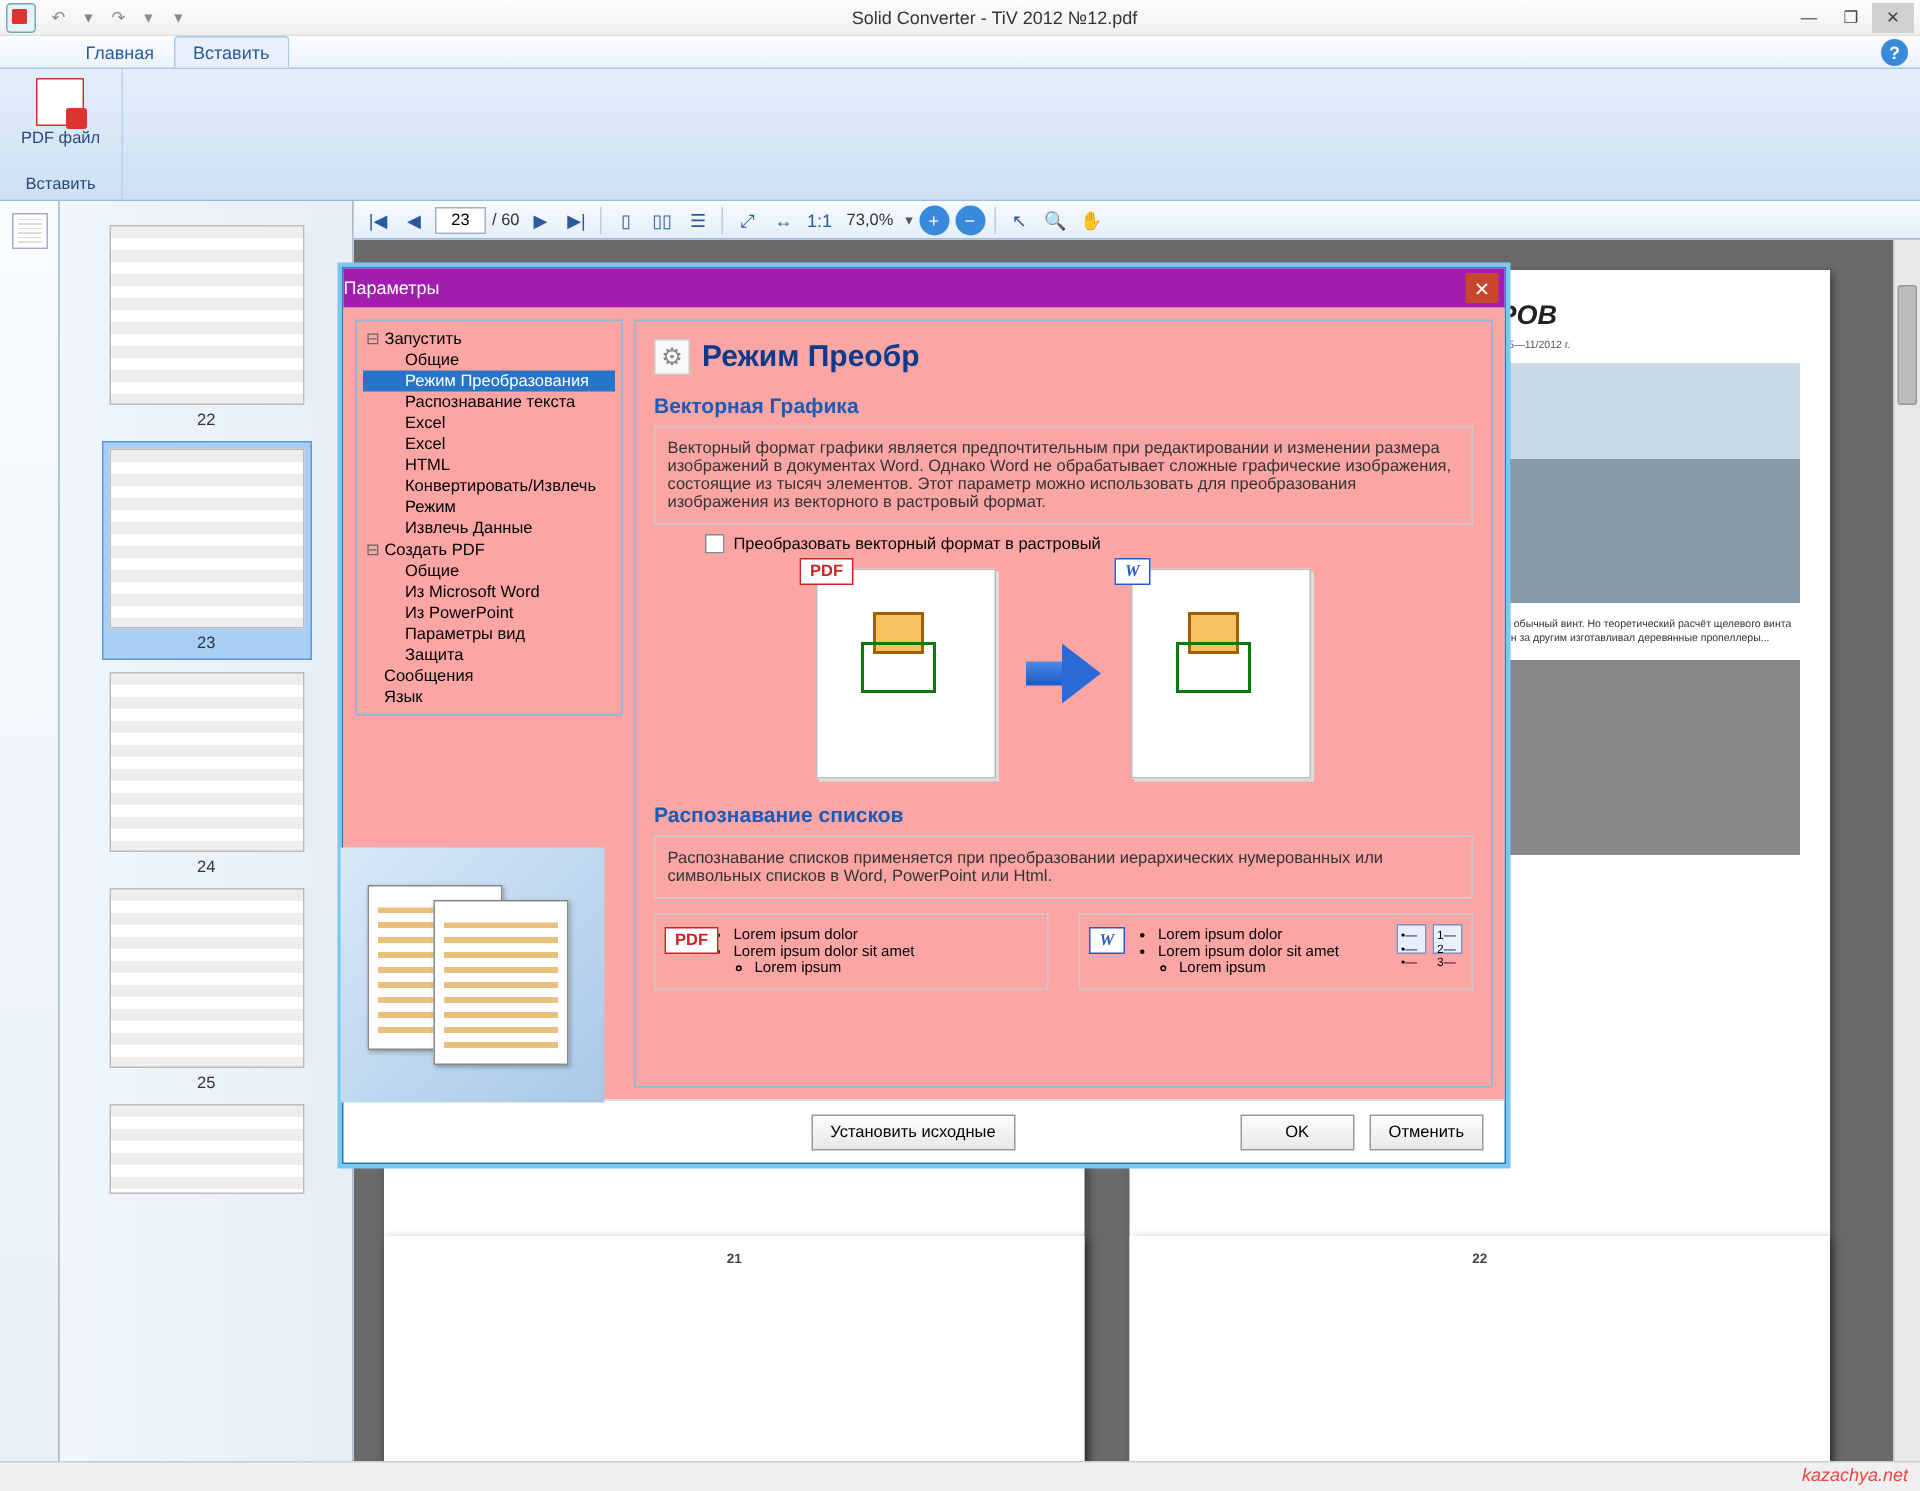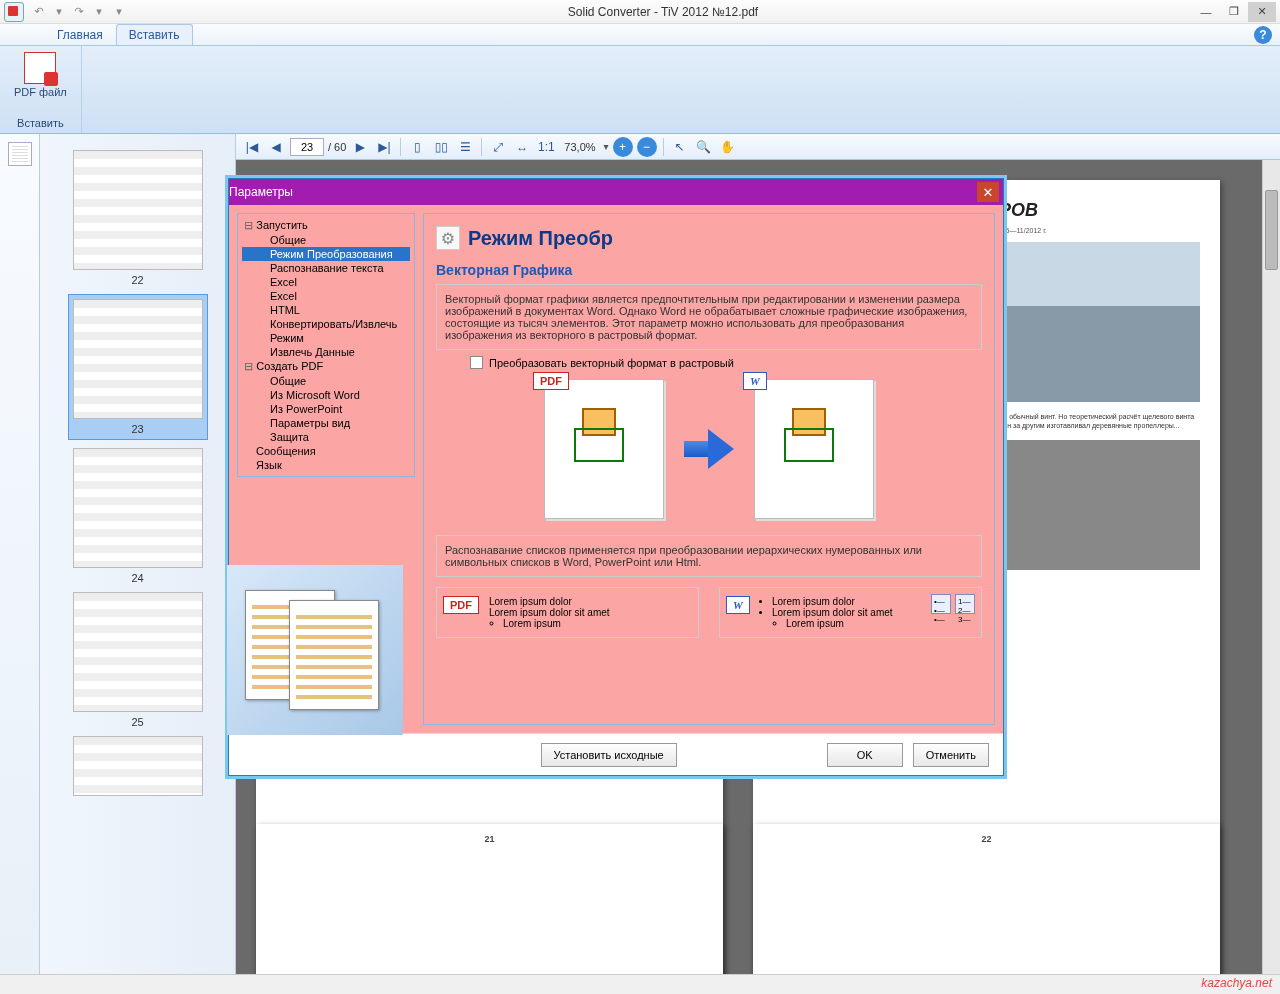--- a/index.html
+++ b/index.html
@@ -312,20 +312,21 @@
           <div class="doc-badge pdf">PDF</div>
           <div class="mini-shape"></div>
         </div>
         <div class="arrow-big"></div>
         <div class="doc-mini">
           <div class="doc-badge word">W</div>
           <div class="mini-shape"></div>
         </div>
       </div>
 
+      <div class="section-title">Распознавание списков</div>
       <div class="section-box">Распознавание списков применяется при преобразовании иерархических нумерованных или символьных списков в Word, PowerPoint или Html.</div>
       <div class="list-illus">
         <div class="list-mini">
           <div class="doc-badge pdf">PDF</div>
           <ul>
             <li>Lorem ipsum dolor</li>
             <li>Lorem ipsum dolor sit amet</li>
             <ul>
                 <li>Lorem ipsum</li>
               </ul>

